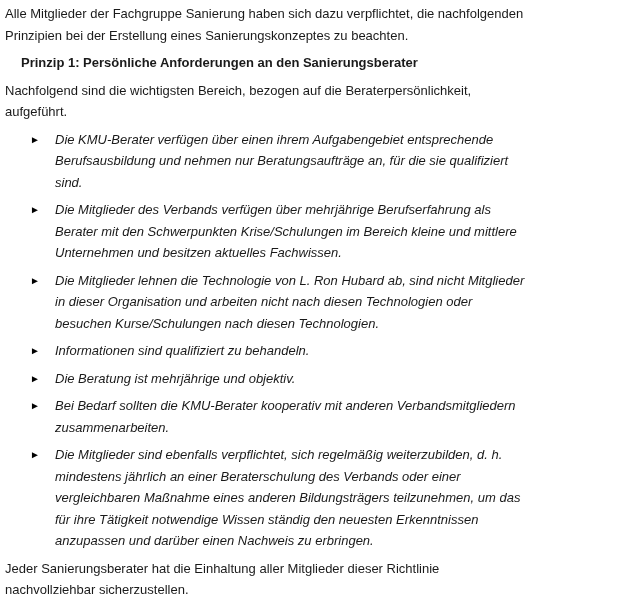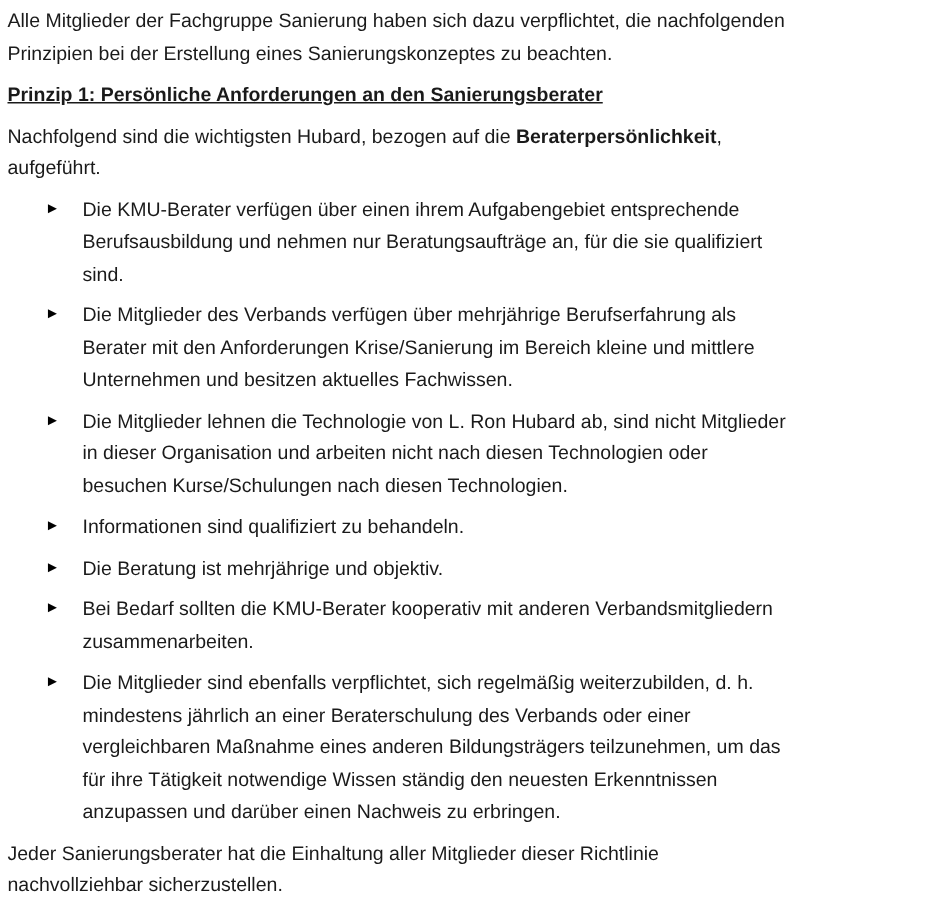--- a/index.html
+++ b/index.html
@@ -20,25 +20,24 @@
   .page {
     padding: 3px 8px 0 5px;
     box-sizing: border-box;
     width: 534px;
   }
   .para {
     margin: 0 0 6px 0;
   }
   .heading {
     font-weight: bold;
-    margin: 0 0 6px 0;
-    text-decoration: underline;
+    margin: 0 0 6px 16px;
   }
   .inline-bold {
-    font-weight: bold;
+    font-weight: normal;
   }
   ul.principles {
     list-style: none;
     margin: 0 0 6px 0;
     padding: 0;
   }
   ul.principles li {
     display: flex;
     align-items: flex-start;
     margin: 0 0 6px 0;
@@ -46,42 +45,43 @@
   }
   ul.principles .marker {
     flex: 0 0 25px;
     width: 25px;
     font-size: 10px;
     line-height: 21.5px;
     color: #000000;
   }
   ul.principles .item-text {
     flex: 1 1 auto;
+    font-style: italic;
   }
 </style>
 </head>
 <body style="color: rgb(26, 26, 26); background: rgb(255, 255, 255);">
 
 <div class="page">
 
   <p class="para">Alle Mitglieder der Fachgruppe Sanierung haben sich dazu verpflichtet, die nachfolgenden Prinzipien bei der Erstellung eines Sanierungskonzeptes zu beachten.</p>
 
   <p class="heading">Prinzip 1: Persönliche Anforderungen an den Sanierungsberater</p>
 
 
-  <p class="para"><span>Nachfolgend sind die wichtigsten Hubard, bezogen auf die </span><span class="inline-bold">Beraterpersönlichkeit</span><span>, aufgeführt.</span></p>
+  <p class="para"><span>Nachfolgend sind die wichtigsten Bereich, bezogen auf die </span><span class="inline-bold">Beraterpersönlichkeit</span><span>, aufgeführt.</span></p>
 
   <ul class="principles">
     <li>
       <span class="marker">►</span>
       <span class="item-text">Die KMU-Berater verfügen über einen ihrem Aufgabengebiet entsprechende Berufsausbildung und nehmen nur Beratungsaufträge an, für die sie qualifiziert sind.</span>
     </li>
     <li>
       <span class="marker">►</span>
-      <span class="item-text">Die Mitglieder des Verbands verfügen über mehrjährige Berufserfahrung als Berater mit den Anforderungen Krise/Sanierung im Bereich kleine und mittlere Unternehmen und besitzen aktuelles Fachwissen.</span>
+      <span class="item-text">Die Mitglieder des Verbands verfügen über mehrjährige Berufserfahrung als Berater mit den Schwerpunkten Krise/Schulungen im Bereich kleine und mittlere Unternehmen und besitzen aktuelles Fachwissen.</span>
     </li>
     <li>
       <span class="marker">►</span>
       <span class="item-text">Die Mitglieder lehnen die Technologie von L. Ron Hubard ab, sind nicht Mitglieder in dieser Organisation und arbeiten nicht nach diesen Technologien oder besuchen Kurse/Schulungen nach diesen Technologien.</span>
     </li>
     <li>
       <span class="marker">►</span>
       <span class="item-text">Informationen sind qualifiziert zu behandeln.</span>
     </li>
     <li>

